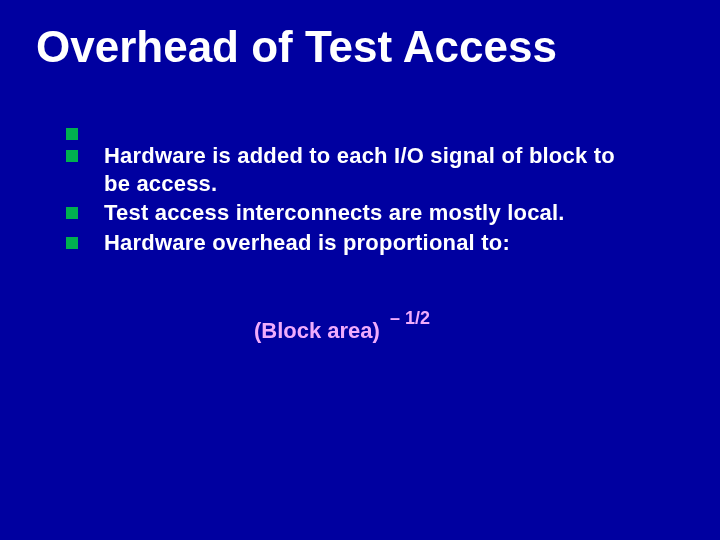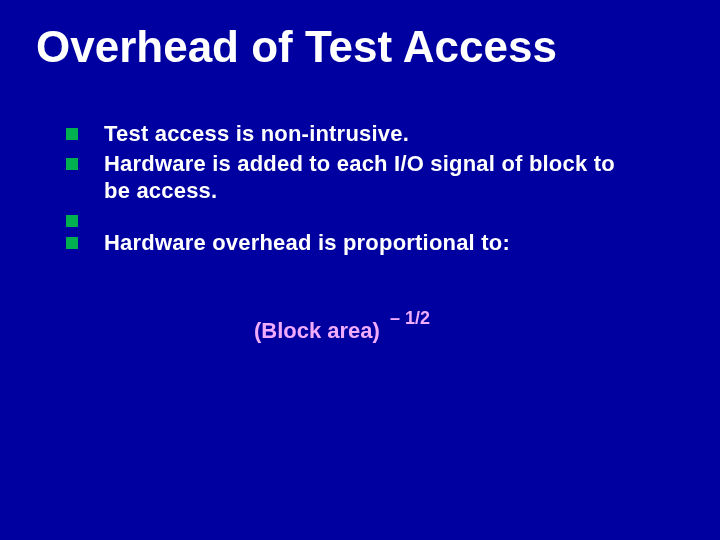--- a/index.html
+++ b/index.html
@@ -88,30 +88,30 @@
 <body>
 
 <div class="slide">
 
   <div class="title">Overhead of Test Access</div>
 
   <div class="body-area">
 
     <div class="bullet-row">
       <div class="bullet-icon"></div>
-      <div class="bullet-text">Test access is non-intrusive.</div>
     </div>
 
     <div class="bullet-row">
       <div class="bullet-icon"></div>
       <div class="bullet-text">Hardware is added to each I/O signal of block to be access.</div>
     </div>
 
     <div class="bullet-row">
       <div class="bullet-icon"></div>
+      <div class="bullet-text">Test access interconnects are mostly local.</div>
     </div>
 
     <div class="bullet-row">
       <div class="bullet-icon"></div>
       <div class="bullet-text">Hardware overhead is proportional to:</div>
     </div>
 
     <div class="formula">
       <span class="base">(Block area)</span>
       <span class="exp">– 1/2</span>

